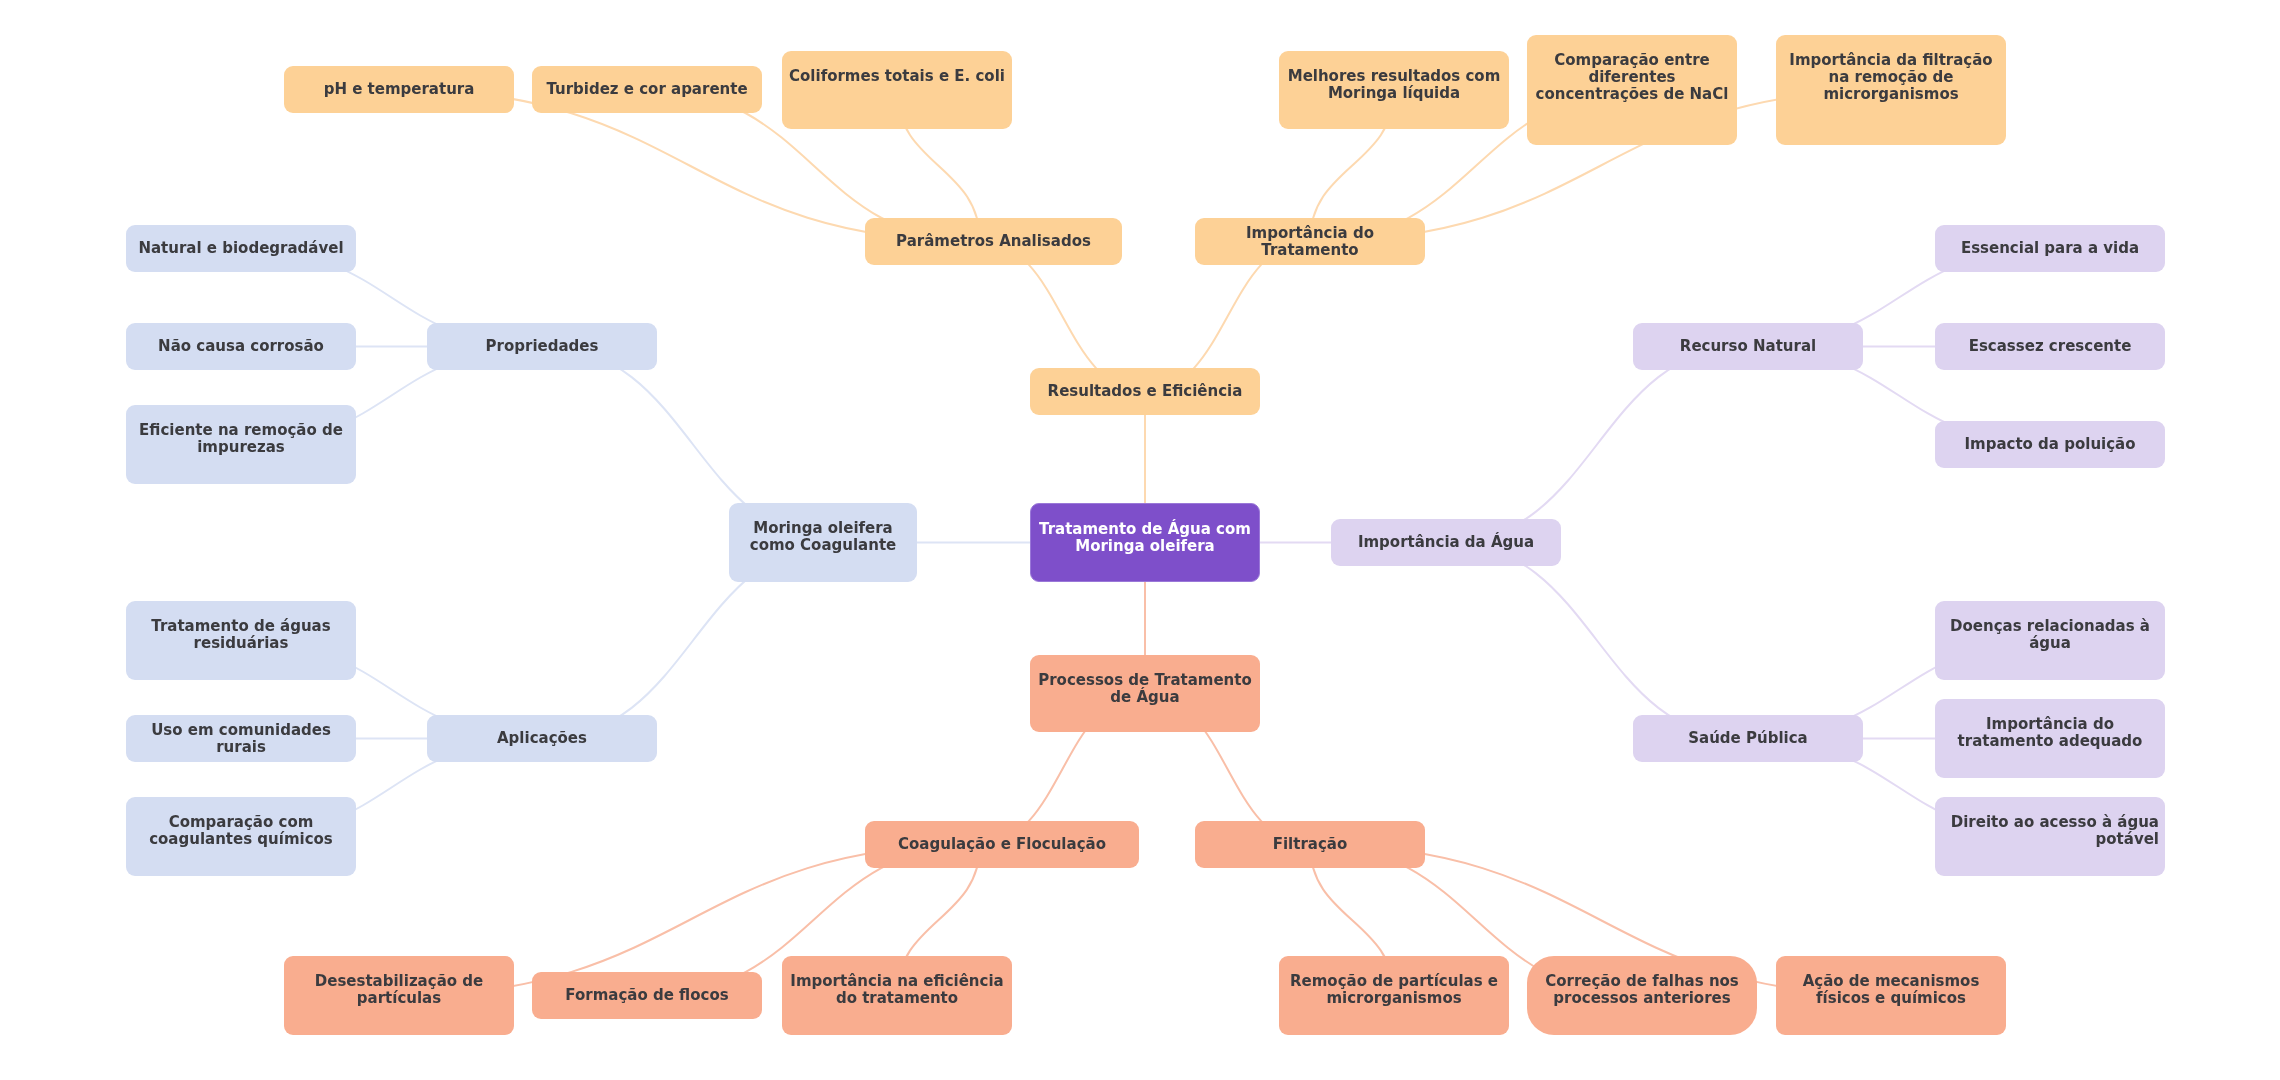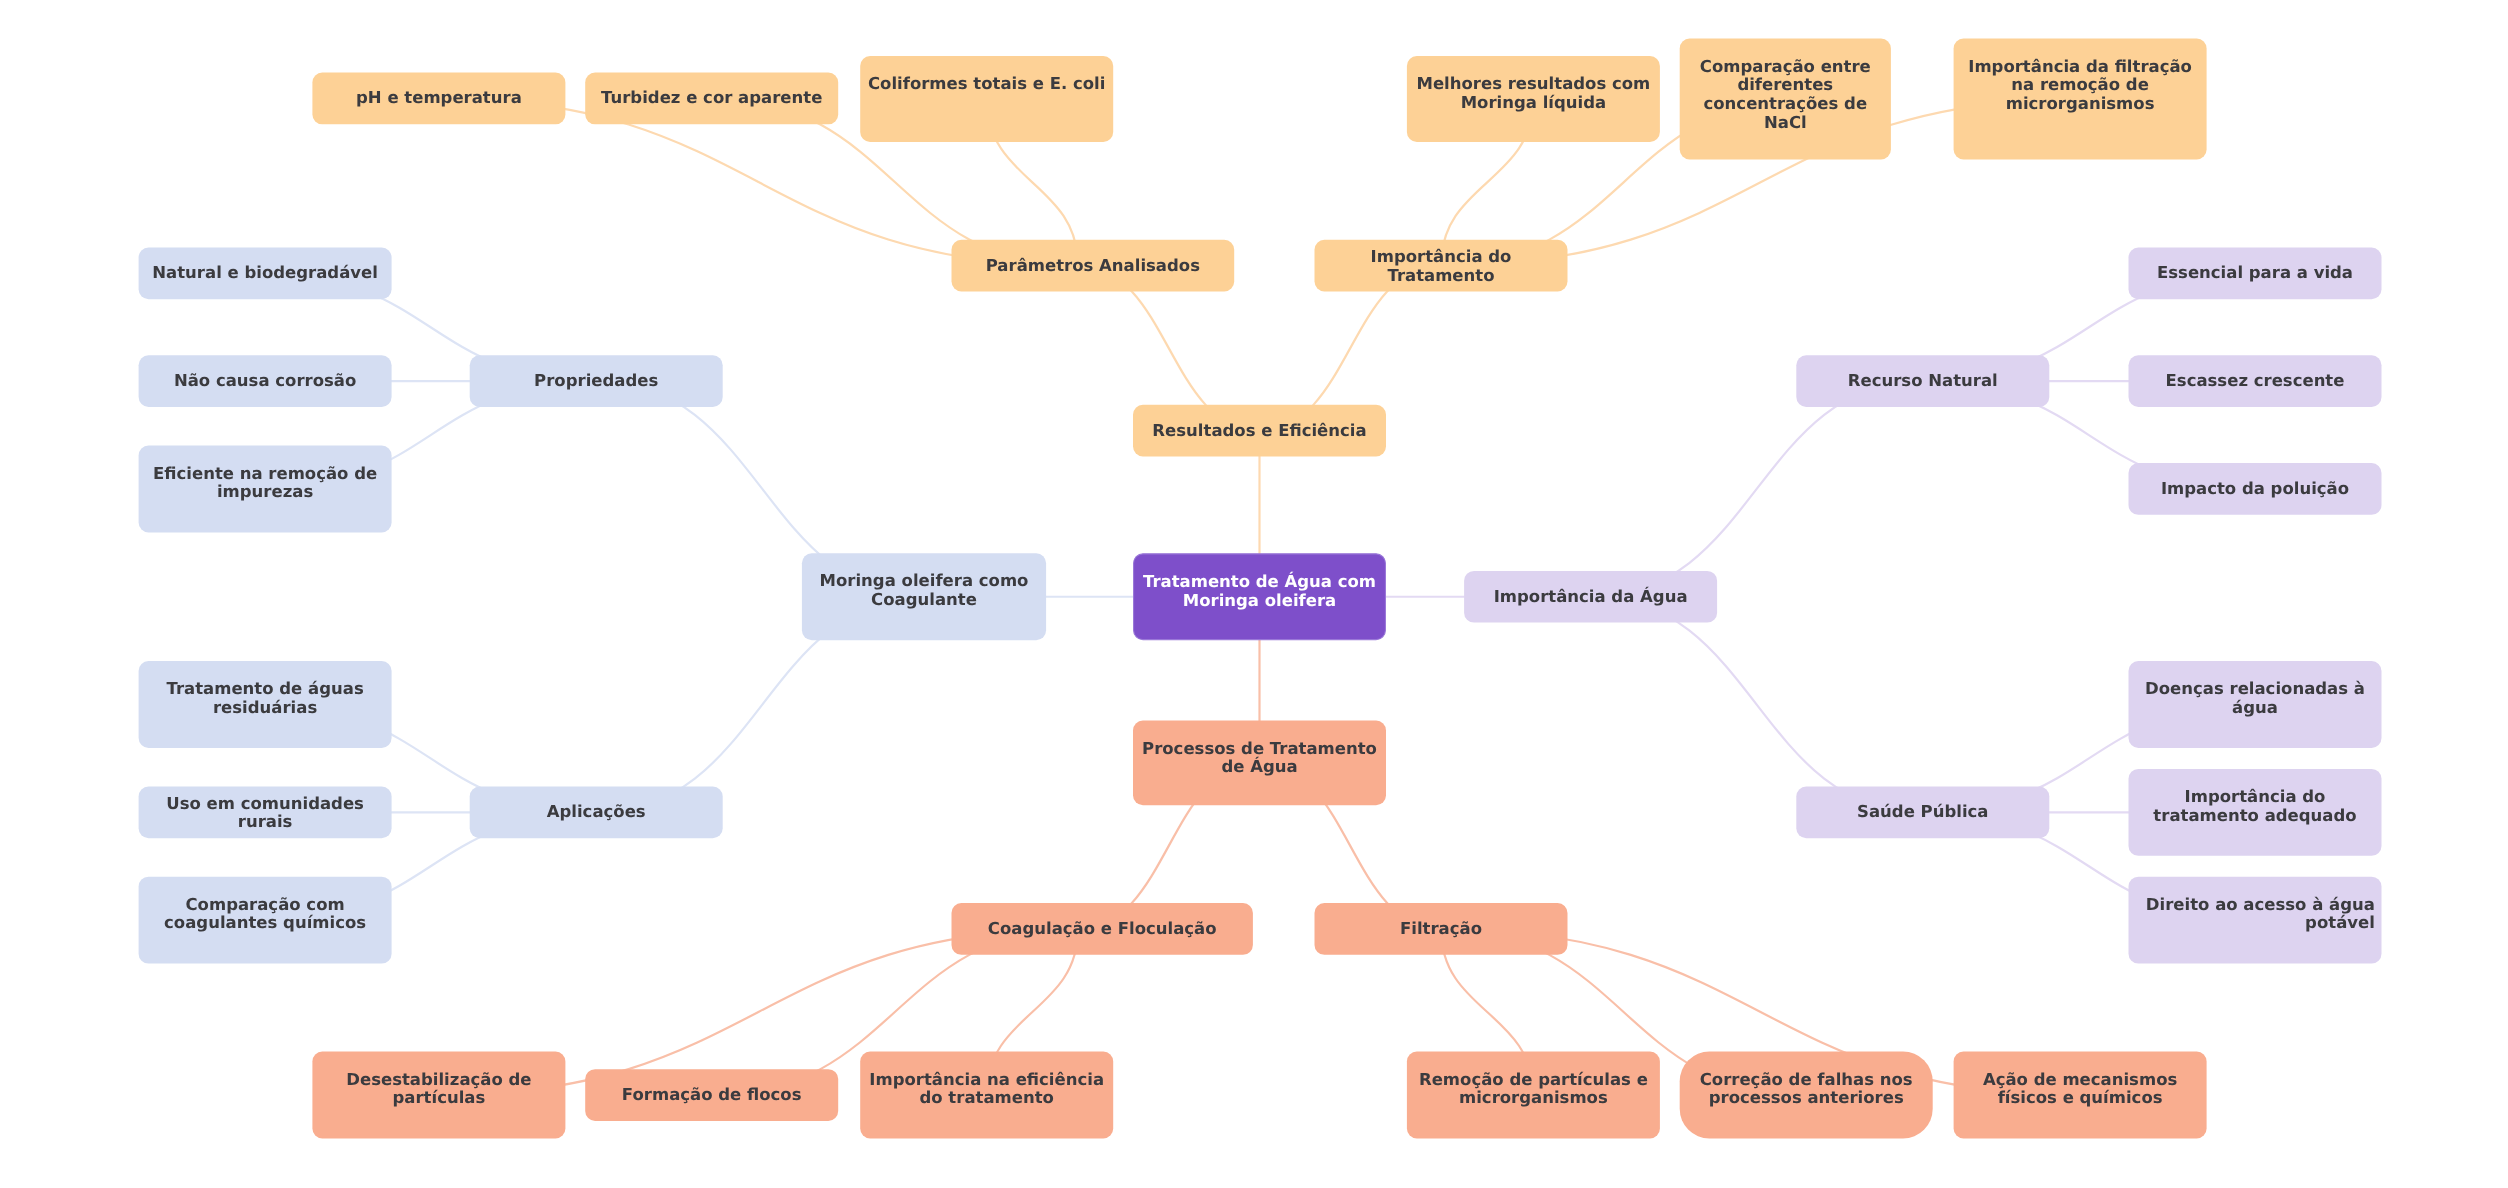--- a/index.html
+++ b/index.html
@@ -77,28 +77,28 @@
   </div>
 <div class="node c-orange multi" id="n-coliformes" style="left:782px;top:51px;width:230px;height:78px;">
     <span>Coliformes totais e E. coli</span>
   </div>
 <div class="node c-orange" id="n-eficiencia" style="left:1195px;top:218px;width:230px;height:47px;">
     <span>Importância do Tratamento</span>
   </div>
 <div class="node c-orange multi" id="n-melhores" style="left:1279px;top:51px;width:230px;height:78px;">
     <span>Melhores resultados com Moringa líquida</span>
   </div>
-<div class="node c-orange multi" id="n-comparacao_nacl" style="left:1527px;top:35px;width:192px;height:110px;">
+<div class="node c-orange multi" id="n-comparacao_nacl" style="left:1527px;top:35px;width:210px;height:110px;">
     <span>Comparação entre diferentes concentrações de NaCl</span>
   </div>
 <div class="node c-orange multi" id="n-importancia_filtracao" style="left:1776px;top:35px;width:230px;height:110px;">
     <span>Importância da filtração na remoção de microrganismos</span>
   </div>
 
-<div class="node c-blue multi" id="n-moringa" style="left:729px;top:503px;width:222px;height:79px;">
+<div class="node c-blue multi" id="n-moringa" style="left:729px;top:503px;width:188px;height:79px;">
     <span>Moringa oleifera como Coagulante</span>
   </div>
 <div class="node c-blue" id="n-propriedades" style="left:427px;top:323px;width:230px;height:47px;">
     <span>Propriedades</span>
   </div>
 <div class="node c-blue" id="n-natural" style="left:126px;top:225px;width:230px;height:47px;">
     <span>Natural e biodegradável</span>
   </div>
 <div class="node c-blue" id="n-corrosao" style="left:126px;top:323px;width:230px;height:47px;">
     <span>Não causa corrosão</span>

